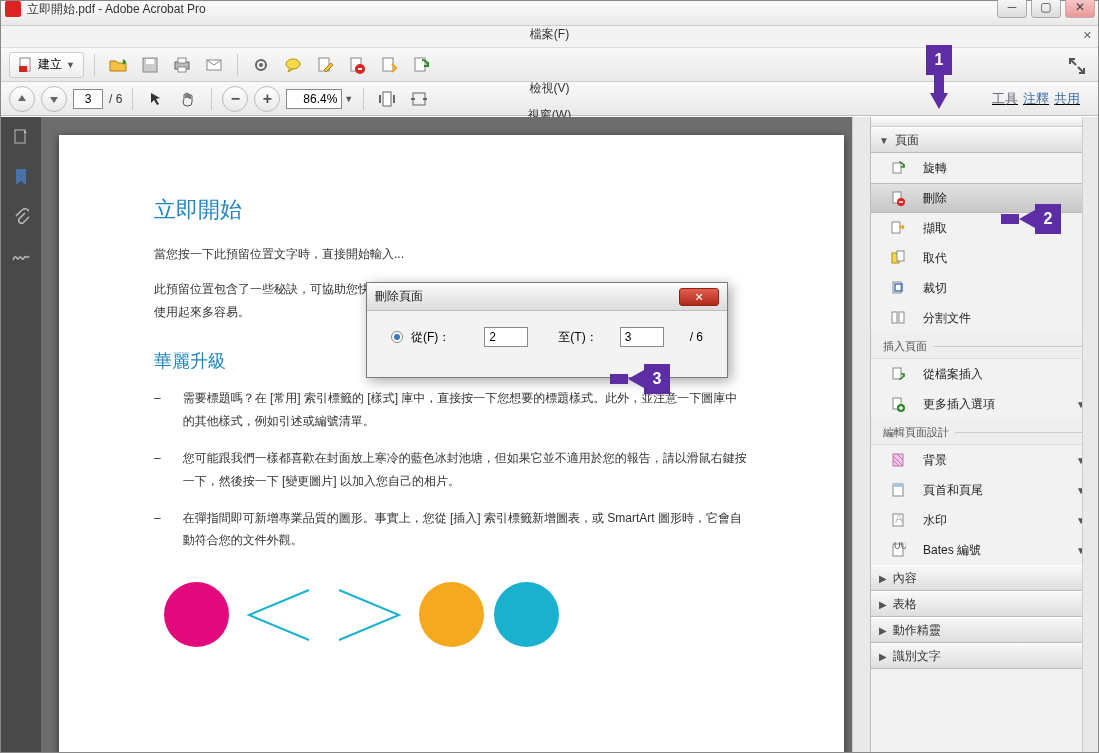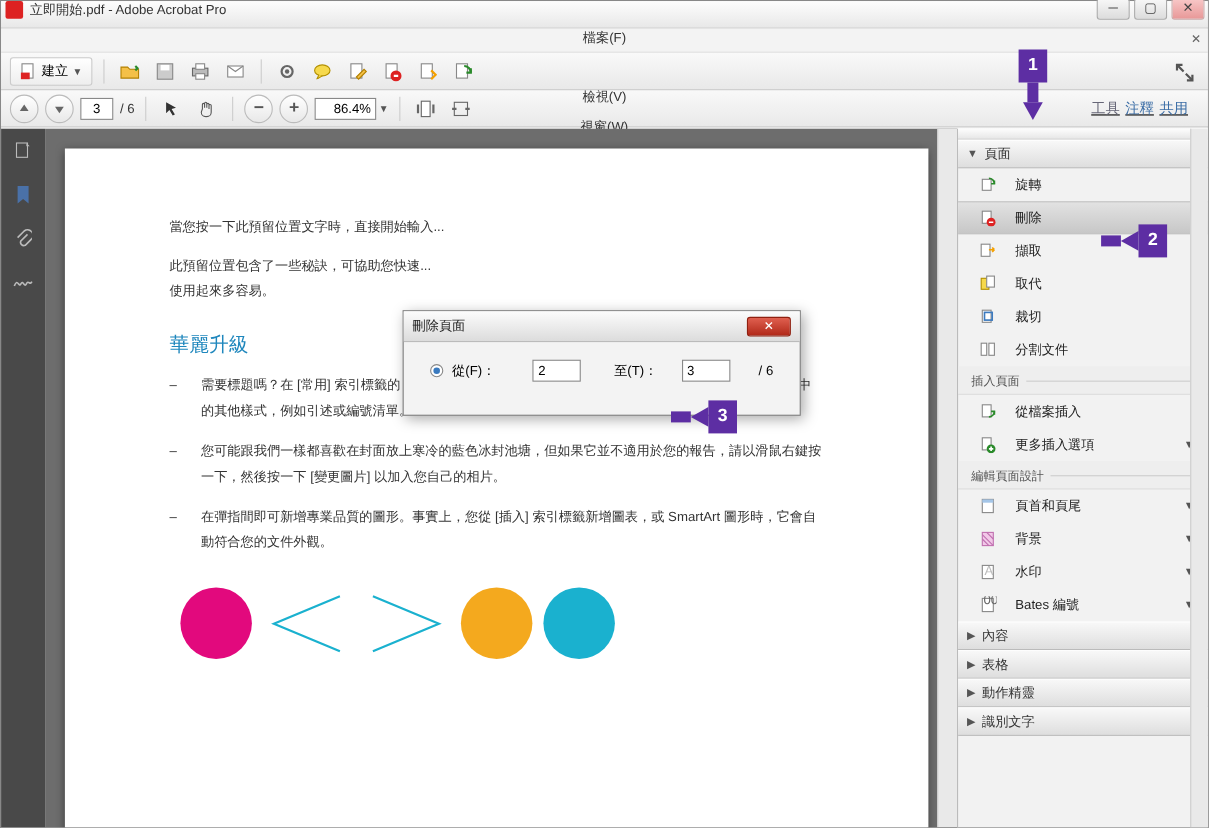--- a/index.html
+++ b/index.html
@@ -270,20 +270,21 @@
         </div>
       <div class="rail-ic">
           <svg width="20" height="14">
             <path d="M2 10c3-8 4 2 6-2s3 4 5 0 3 2 5-2" fill="none" stroke="#bbb" stroke-width="1.5"></path>
           </svg>
         </div>
     </div>
 
     <div class="doc-wrap">
       <div class="page">
+        <div class="h1">立即開始</div>
         <div class="p">當您按一下此預留位置文字時，直接開始輸入...</div>
         <div class="p">
           <span>此預留位置包含了一些秘訣，可協助您快速...</span><br>
           <span>使用起來多容易。</span>
         </div>
         <div class="h2">華麗升級</div>
         <div class="li">
             <span class="dash">–</span>
             <span>需要標題嗎？在 [常用] 索引標籤的 [樣式] 庫中，直接按一下您想要的標題樣式。此外，並注意一下圖庫中的其他樣式，例如引述或編號清單。</span>
           </div>
@@ -395,35 +396,35 @@
             </svg>
           </span>
           <span>更多插入選項</span>
           <span class="more">▼</span>
         </div>
 
       <div class="subhead">編輯頁面設計</div>
       <div class="item">
           <span class="ii">
             <svg width="16" height="16">
+              <rect x="3" y="2" width="10" height="12" fill="#f2c8e8" stroke="#c070b0"></rect>
+              <path d="M3 4l10 10M3 8l6 6M7 2l6 6" stroke="#c070b0"></path>
+            </svg>
+          </span>
+          <span>背景</span>
+          <span class="more">▼</span>
+        </div>
+      <div class="item">
+          <span class="ii">
+            <svg width="16" height="16">
               <rect x="3" y="2" width="10" height="12" fill="#fff" stroke="#888"></rect>
               <rect x="3" y="2" width="10" height="3" fill="#a5c6e8"></rect>
             </svg>
           </span>
           <span>頁首和頁尾</span>
-          <span class="more">▼</span>
-        </div>
-      <div class="item">
-          <span class="ii">
-            <svg width="16" height="16">
-              <rect x="3" y="2" width="10" height="12" fill="#f2c8e8" stroke="#c070b0"></rect>
-              <path d="M3 4l10 10M3 8l6 6M7 2l6 6" stroke="#c070b0"></path>
-            </svg>
-          </span>
-          <span>背景</span>
           <span class="more">▼</span>
         </div>
       <div class="item">
           <span class="ii">
             <svg width="16" height="16">
               <rect x="3" y="2" width="10" height="12" fill="#fff" stroke="#888"></rect>
               <text x="5" y="11" font-size="8" fill="#bbb">A</text>
             </svg>
           </span>
           <span>水印</span>

